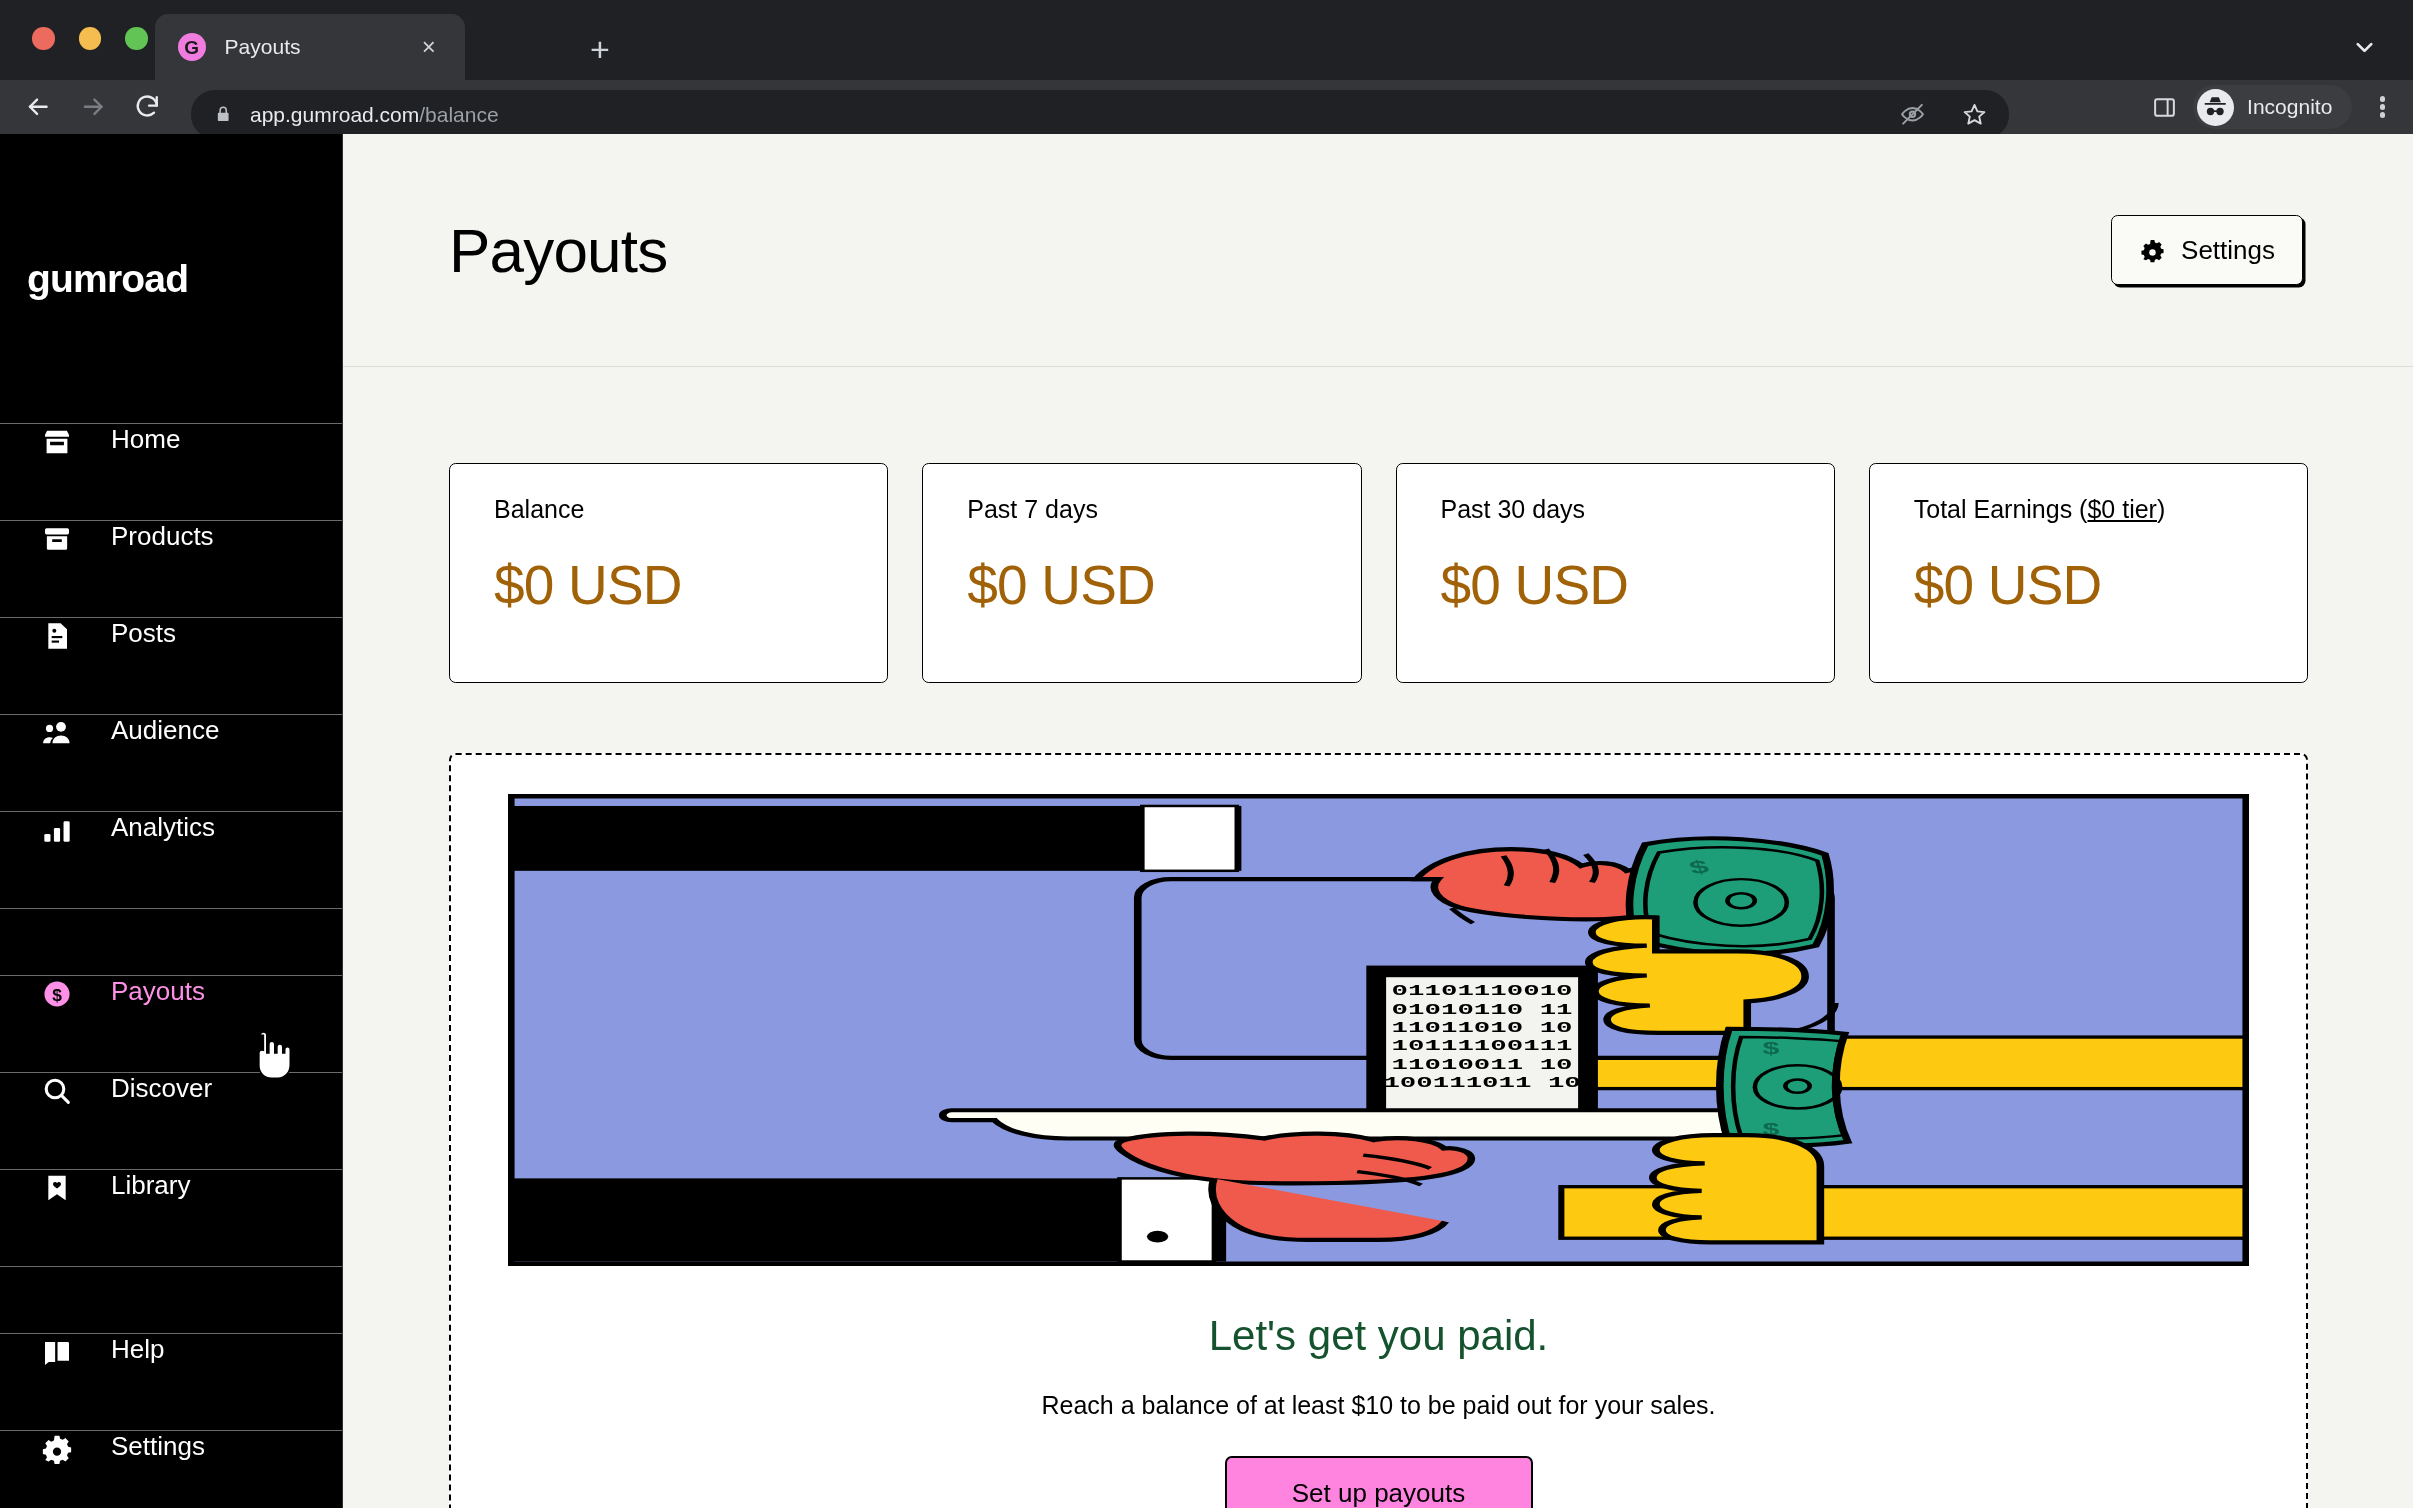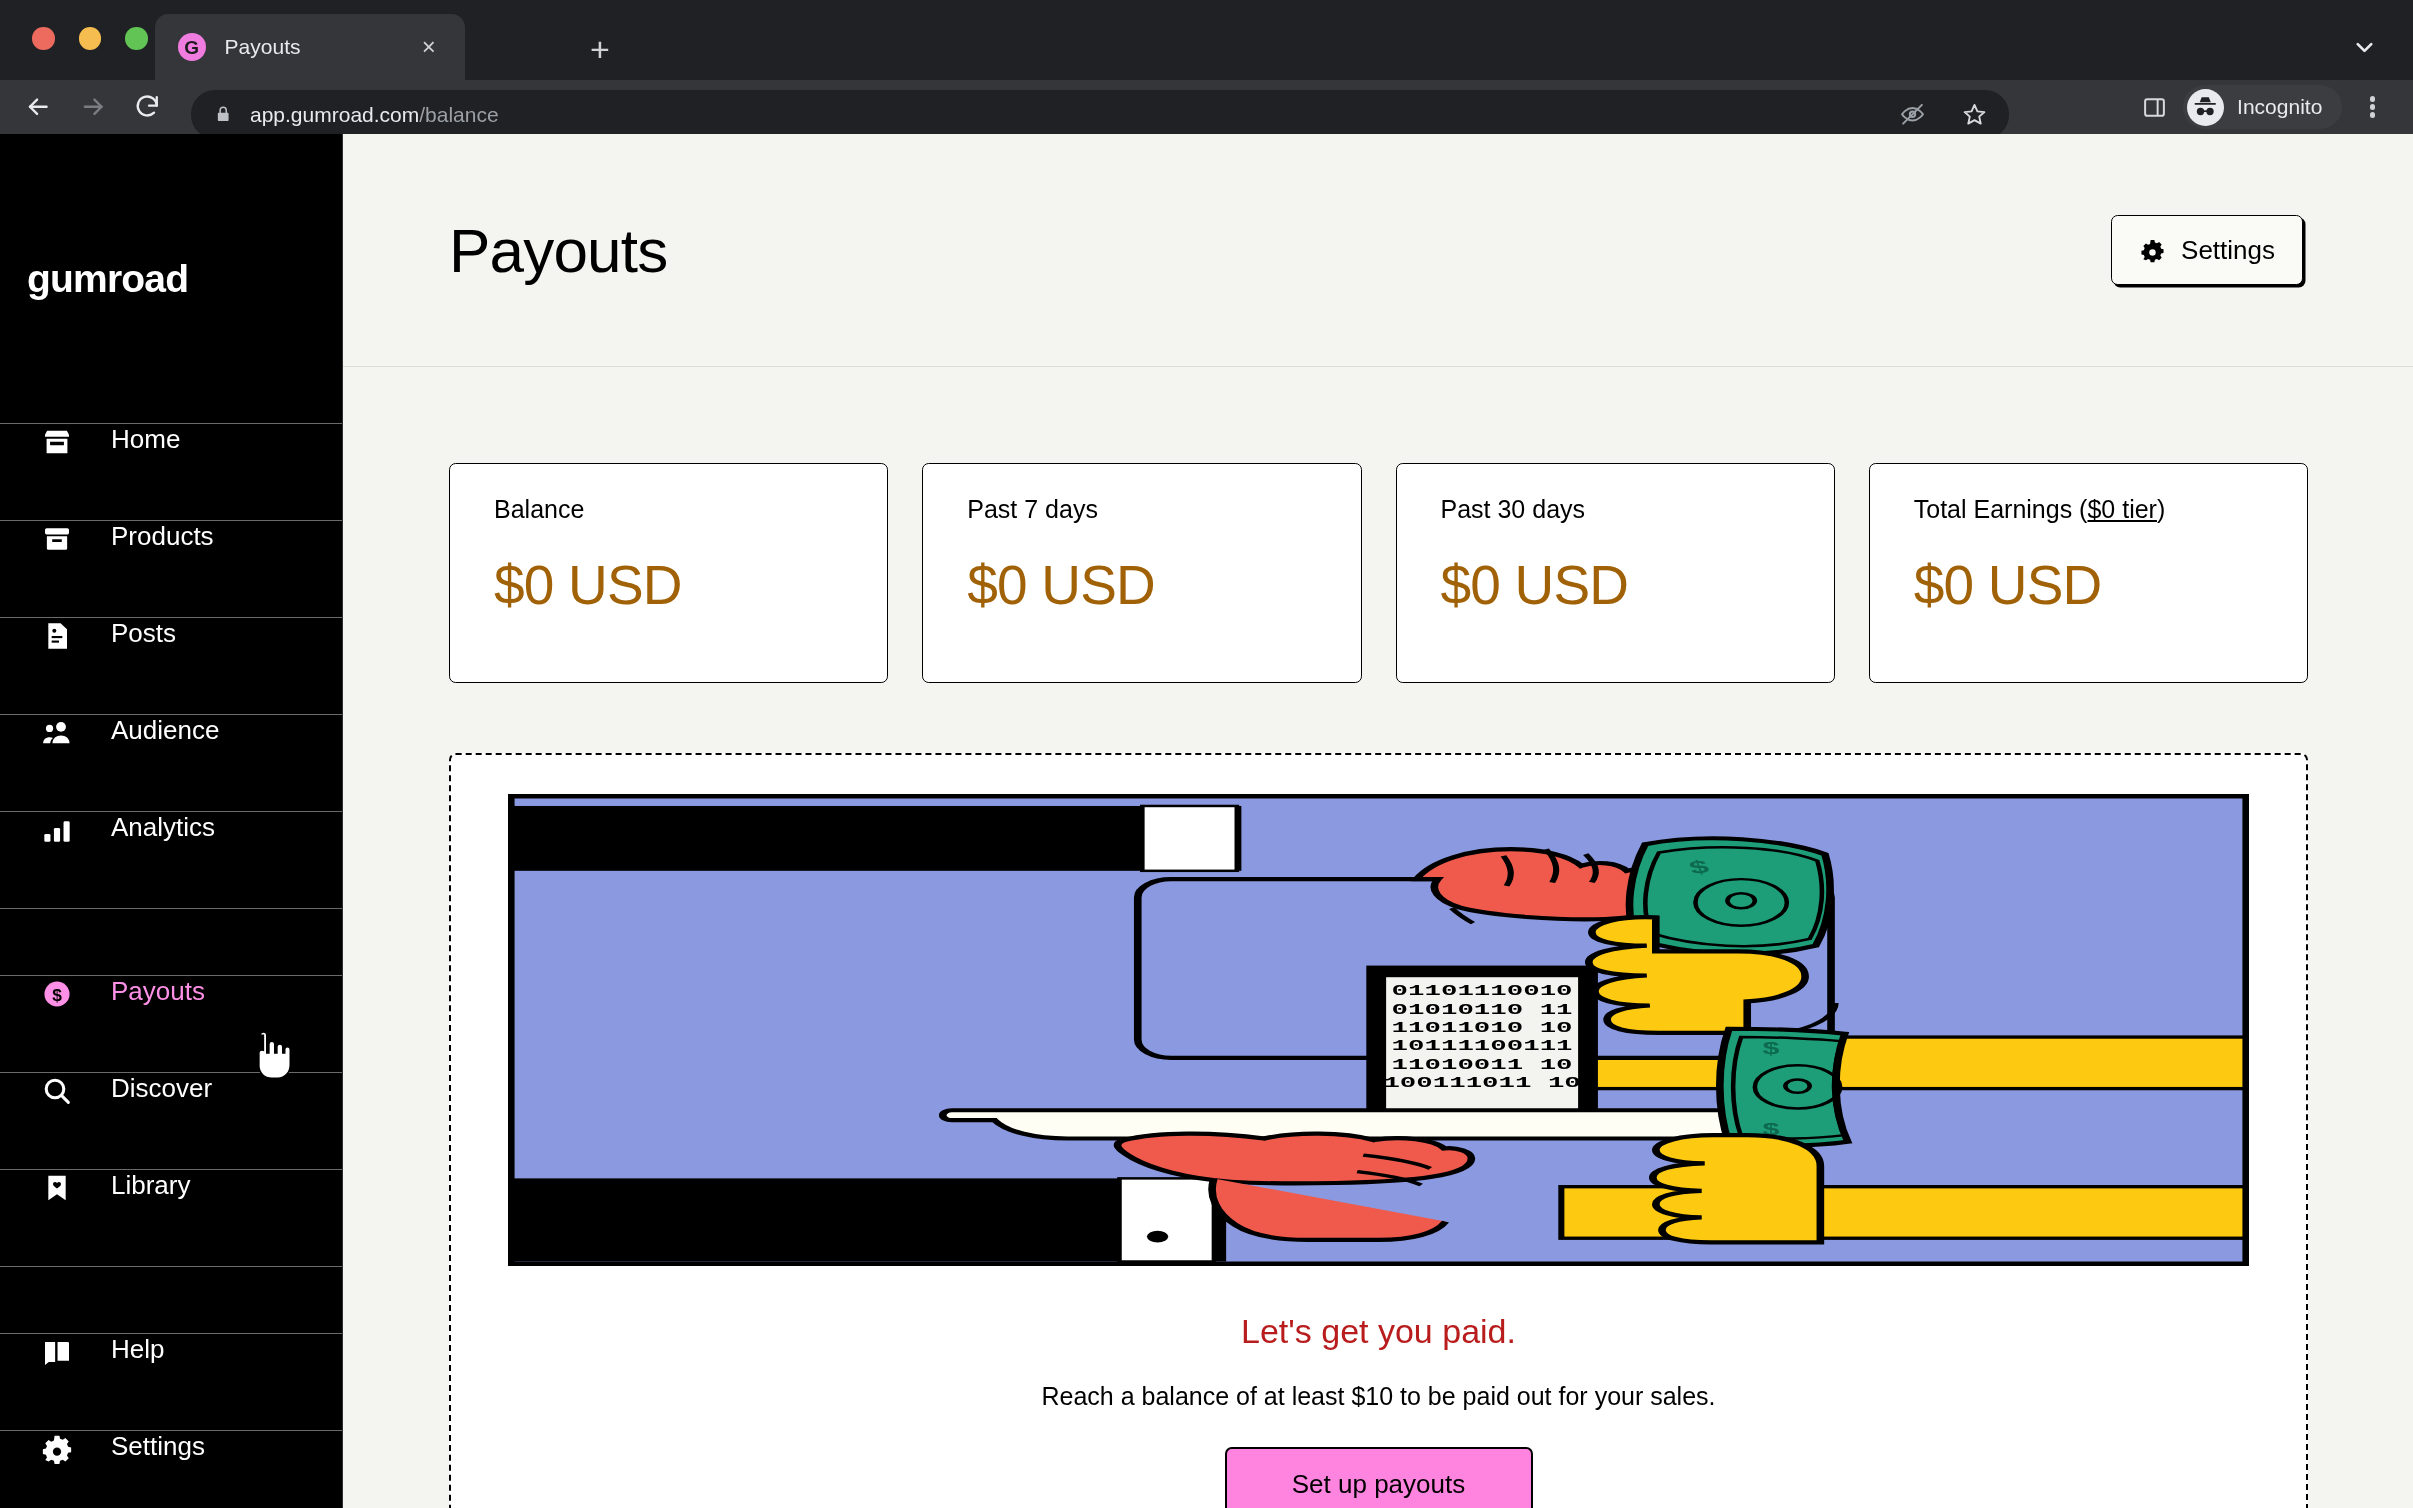--- a/index.html
+++ b/index.html
@@ -33,21 +33,21 @@
   #nav-back{left:18.4px;} #nav-fwd{left:74px;} #nav-reload{left:128px;}
 
   #omnibox { position:absolute; left:191px; top:10px; width:1818px; height:49px;
              background:#202124; border-radius:24px; display:flex; align-items:center; }
   #lock { margin-left:22px; width:20px; height:20px; display:flex; align-items:center; justify-content:center;}
   #urltext { margin-left:17px; font-size:21px; color:#e8eaed; white-space:nowrap; }
   #urltext .path { color:#9aa0a6; }
   #omni-right { position:absolute; right:20px; top:50%; transform:translateY(-50%); display:flex; gap:34px; }
   #omni-right .oicon { width:28.5px; height:28.5px; display:flex; align-items:center; justify-content:center; }
 
-  #tb-right { position:absolute; right:17px; top:0; height:54px; display:flex; align-items:center; gap:0; }
+  #tb-right { position:absolute; right:7px; top:0; height:54px; display:flex; align-items:center; gap:0; }
   #sidepanel-btn { width:47px; height:47px; display:flex; align-items:center; justify-content:center; }
   #incognito-pill { height:44px; background:#3c3d41; border-radius:22px; display:flex; align-items:center;
                     padding:0 20px 0 3.4px; margin-left:5px; }
   #incognito-avatar { width:37px; height:37px; border-radius:50%; background:#e8eaed;
                       display:flex; align-items:center; justify-content:center; }
   #incognito-label { color:#e8eaed; font-size:21px; margin-left:13.4px; white-space:nowrap; }
   #kebab { width:47px; height:47px; display:flex; align-items:center; justify-content:center; margin-left:6.7px; }
   .kdot { width:5.9px; height:5.9px; background:#cfd2d6; border-radius:50%; margin:2.5px 0; }
 
   
@@ -83,21 +83,21 @@
                height:220px; padding:31px 44px; }
   .stat-label { font-size:25px; color:#000; white-space:nowrap; }
   .stat-label .tierlink { text-decoration:underline; }
   .stat-value { font-size:55px; color:#a16207; margin-top:28.5px; letter-spacing:-0.8px; }
 
   #payout-panel { margin-top:70px; background:#fff; border:2.5px dashed #000; border-radius:6.7px;
                   padding:39px 57px 34px 57px; }
   #illo-wrap { width:100%; height:472px; position:relative; overflow:hidden;
                background:#8b9ae0; border:2.5px solid #000; }
   #illo-wrap svg { display:block; width:100%; height:100%; }
-  #panel-title { text-align:center; font-size:34px; margin-top:46px; color:#b91c1c; }
+  #panel-title { text-align:center; font-size:42px; margin-top:46px; color:#14532d; }
   #panel-sub { text-align:center; font-size:25px; margin-top:31px; color:#000; }
   #cta-btn { margin:36px auto 0 auto; width:308px; height:74px; background:#ff84e0;
              border:2.5px solid #000; border-radius:6.7px; display:flex; align-items:center;
              justify-content:center; font-size:26px; color:#000; }
 
   
   #cursor { position:absolute; left:246px; top:897px; width:45px; height:52px; pointer-events:none; }
 </style>
 </head>
 <body>

